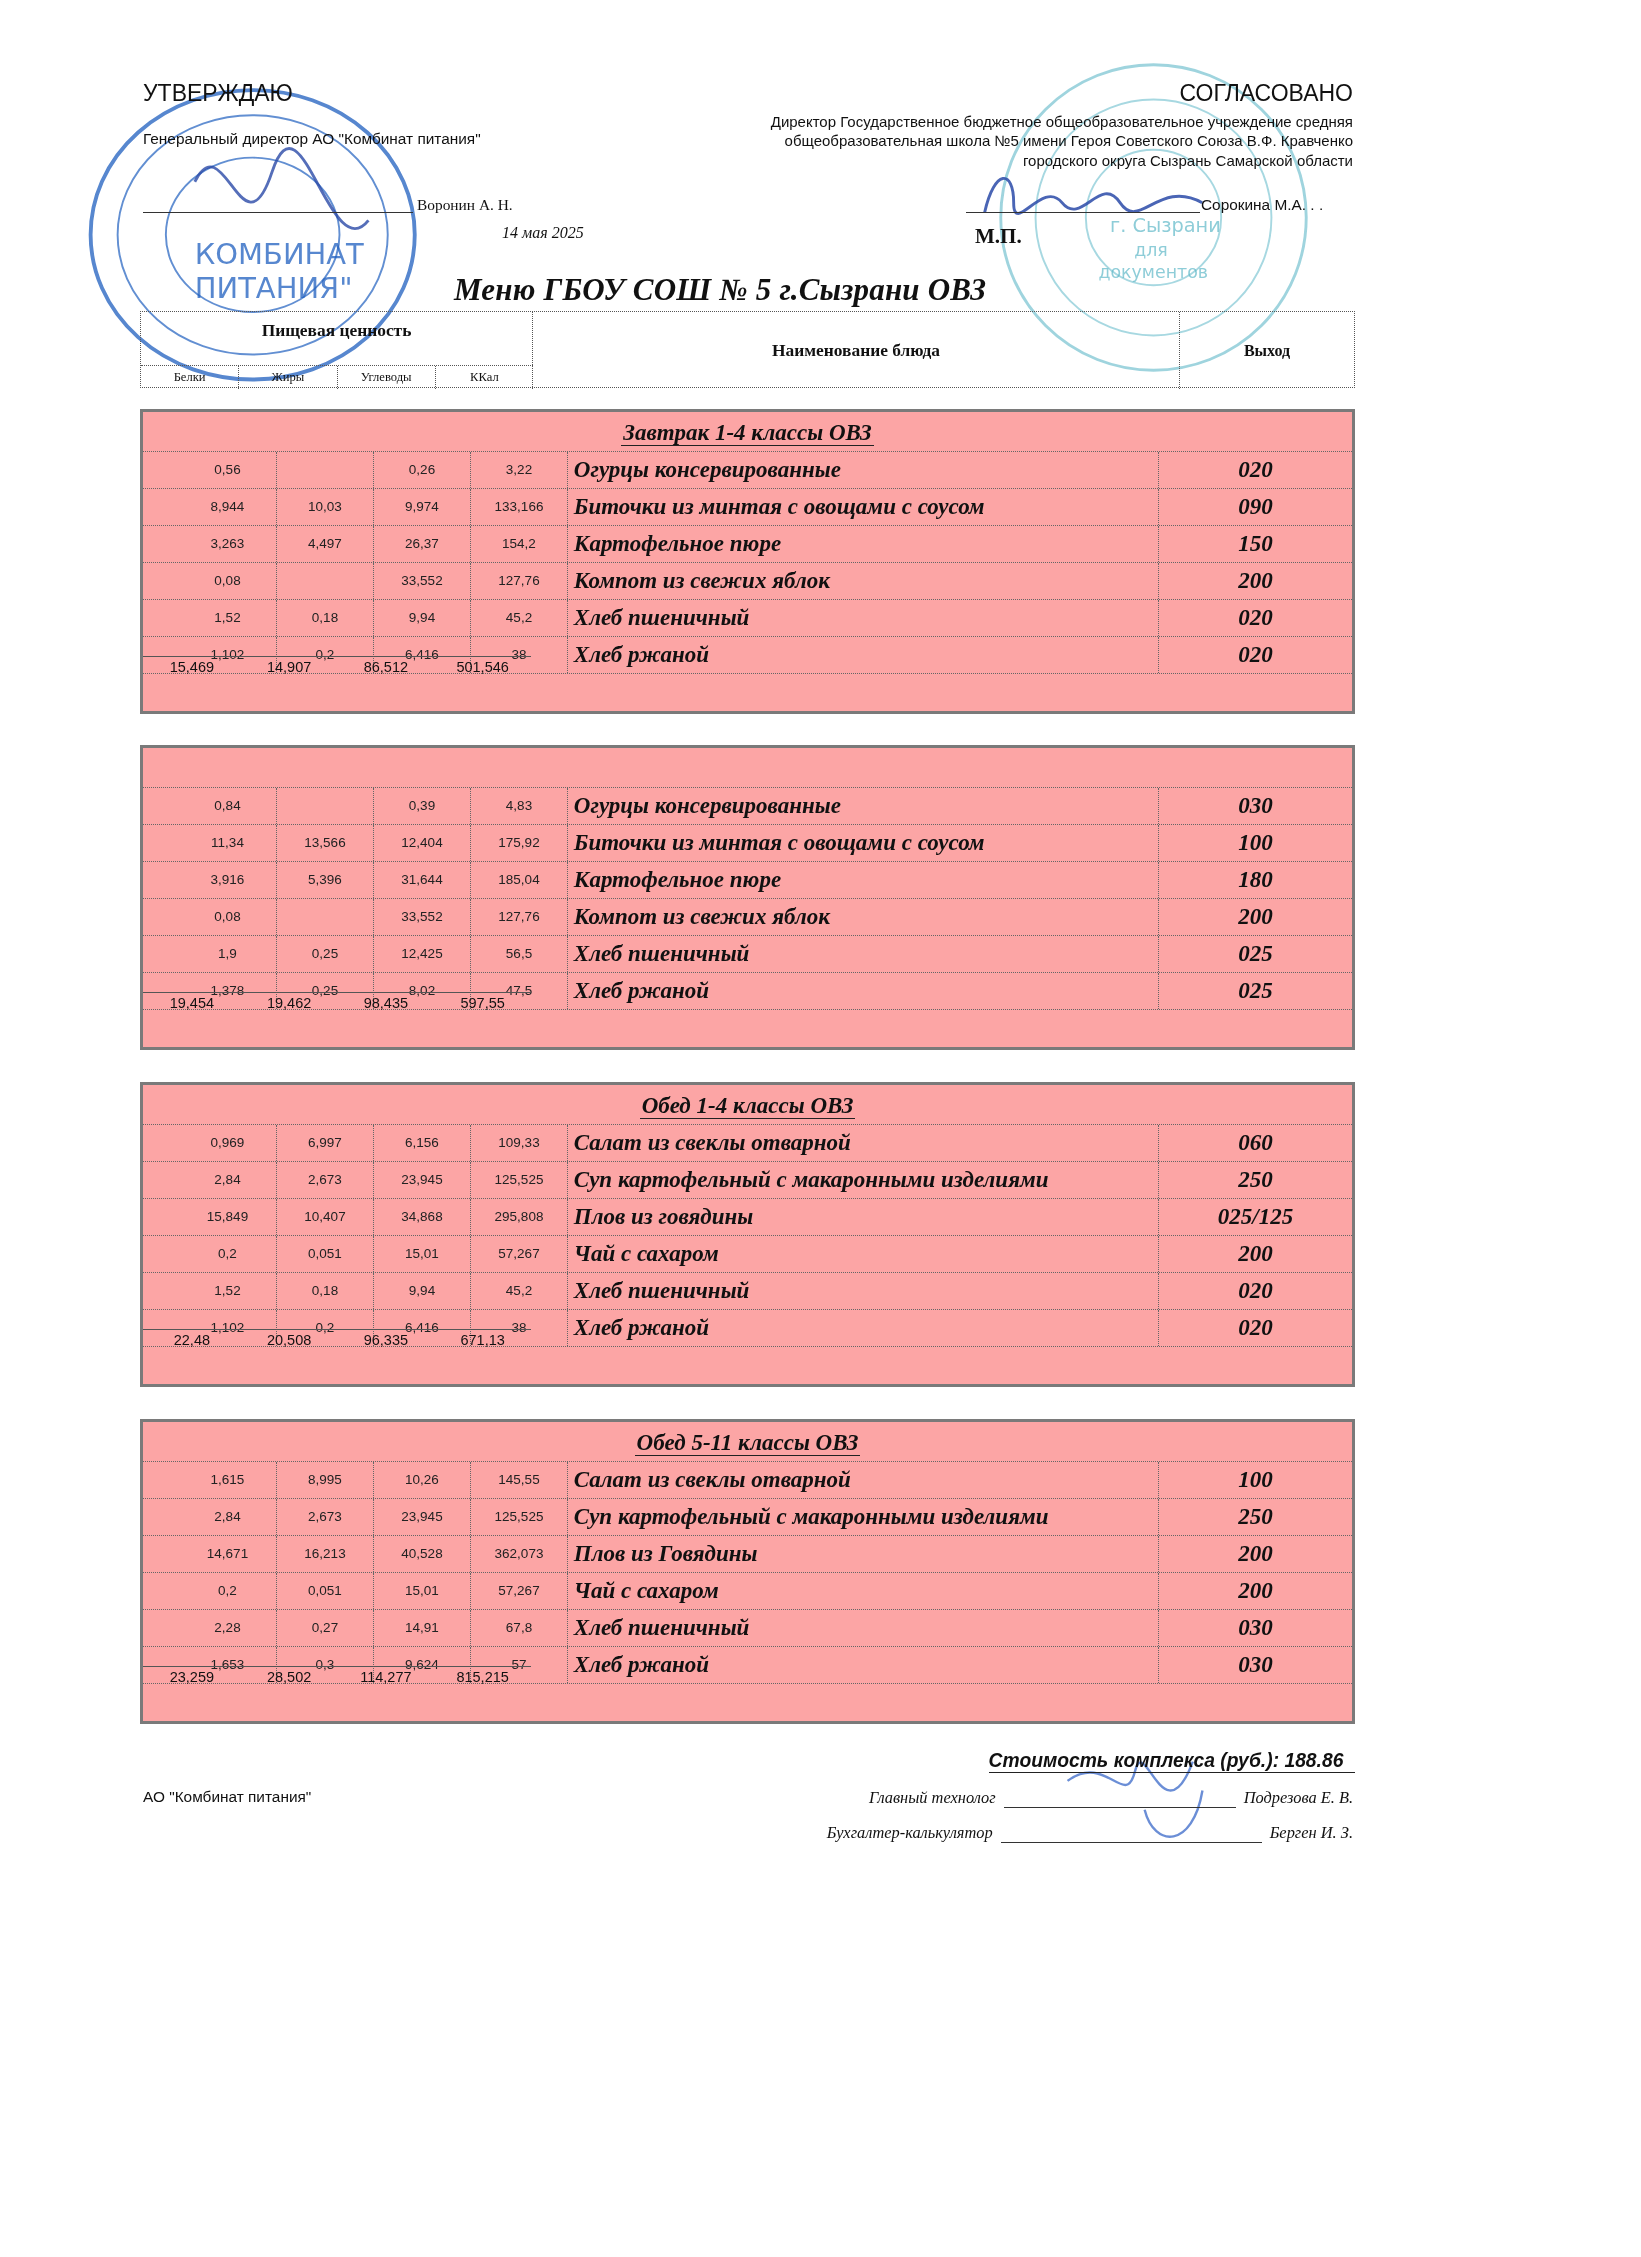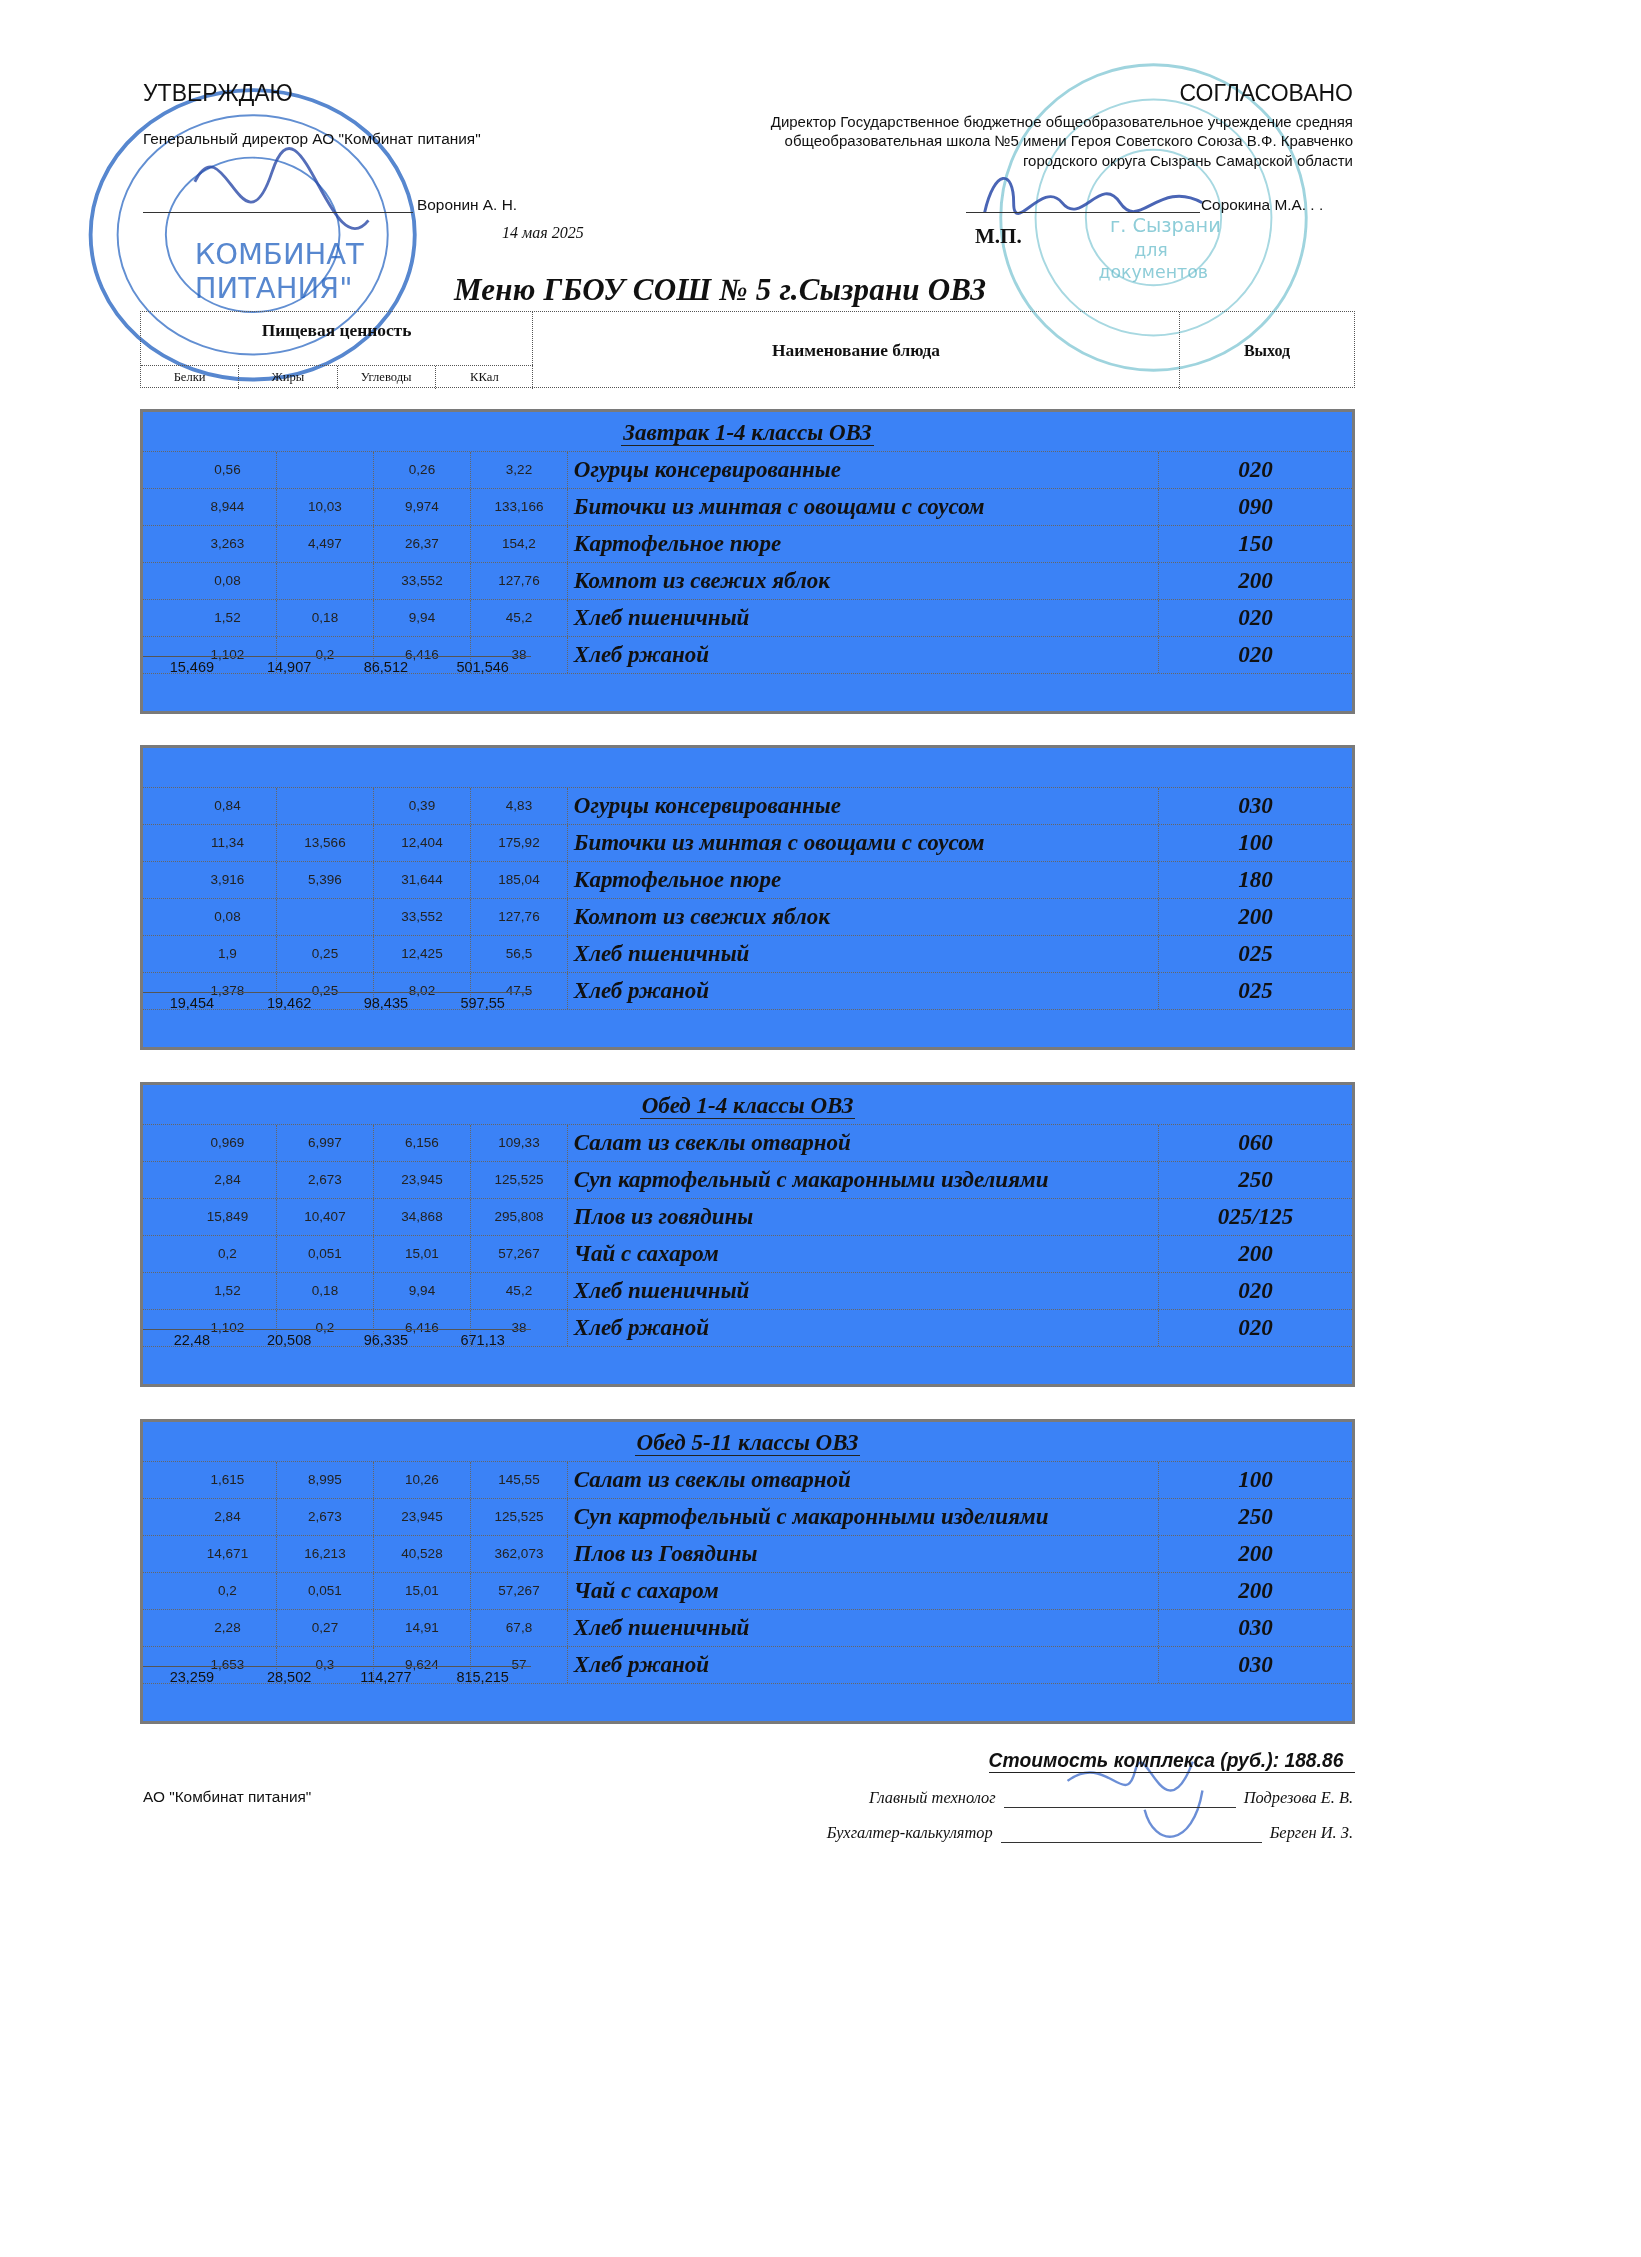--- a/index.html
+++ b/index.html
@@ -5,21 +5,21 @@
   html, body { margin: 0; padding: 0; background: #ffffff; }
   body { width: 1641px; height: 2257px; position: relative; overflow: hidden; color: #111; }
   .abs { position: absolute; }
   .sans { font-family: "Liberation Sans", "DejaVu Sans", sans-serif; }
   .serif { font-family: "Liberation Serif", "DejaVu Serif", serif; }
 
   
   .approve-title { left: 143px; top: 80px; font-size: 23px; }
   .approve-role { left: 143px; top: 130px; font-size: 15.4px; }
   .approve-sig-line { left: 143px; top: 212px; width: 270px; border-bottom: 1.4px solid #333; }
-  .approve-name { left: 417px; top: 196px; font-size: 15.4px; }
+  .approve-name { left: 417px; top: 196px; font-size: 15.4px; font-family: Liberation Serif, serif; }
   .approve-date { left: 502px; top: 224px; font-size: 16px; font-style: italic; }
 
   
   .agree-title { right: 288px; top: 80px; font-size: 23px; text-align: right; }
   .agree-role { right: 288px; top: 112px; width: 676px; font-size: 15px; line-height: 19.3px; text-align: right; }
   .agree-sig-line { left: 966px; top: 212px; width: 234px; border-bottom: 1.4px solid #333; }
   .agree-name { left: 1201px; top: 196px; font-size: 15.4px; }
   .agree-mp { left: 975px; top: 224px; font-size: 21px; font-weight: bold; }
 
   .doc-title { left: 454px; top: 272px; font-size: 31px; font-style: italic; font-weight: bold; letter-spacing: 0.2px; }
@@ -28,21 +28,21 @@
   .col-header { left: 140px; top: 311px; width: 1215px; height: 77px; border: 1px dotted #555; box-sizing: border-box; }
   .col-header .nutri { position: absolute; left: 0; top: 0; width: 392px; height: 77px; border-right: 1px dotted #555; box-sizing: border-box; }
   .col-header .nutri-title { position: absolute; left: 0; right: 0; top: 7.7px; text-align: center; font-size: 17.4px; font-weight: bold; }
   .col-header .subcols { position: absolute; left: 0; bottom: 0; width: 392px; height: 23px; border-top: 1px dotted #555; display: flex; }
   .col-header .subcols span { flex: 1; text-align: center; font-size: 12.6px; line-height: 23px; border-right: 1px dotted #555; }
   .col-header .subcols span:last-child { border-right: none; }
   .col-header .dish { position: absolute; left: 392px; top: 0; width: 647px; height: 77px; border-right: 1px dotted #555; box-sizing: border-box; text-align: center; line-height: 77px; font-size: 17.4px; font-weight: bold; }
   .col-header .out { position: absolute; left: 1039px; top: 0; right: 0; height: 77px; text-align: center; line-height: 77px; font-size: 16px; font-weight: bold; }
 
   
-  .meal { left: 140px; width: 1215px; height: 305px; border: 3.9px solid #7a7a7a; box-sizing: border-box; background: #3b82f6; }
+  .meal { left: 140px; width: 1215px; height: 305px; border: 3.9px solid #7a7a7a; box-sizing: border-box; background: #fca5a5; }
   .meal-title { position: absolute; left: 0; right: 0; top: 7.7px; text-align: center; font-size: 23px; font-style: italic; font-weight: bold; }
   .meal-title span { border-bottom: 1.9px solid #222; padding: 0 1.9px; }
   .rows { position: absolute; left: 0; right: 0; top: 39px; }
   .row { display: flex; height: 36px; border-top: 1px dotted #666; align-items: center; }
   .row:last-child { border-bottom: 1px dotted #666; }
   .cell-num { width: 97px; text-align: center; font-size: 13.5px; border-right: 1px dotted #666; height: 36px; line-height: 36px; box-sizing: border-box; color: #222; }
   .cell-num:nth-child(1) { width: 98px; margin-left: 36px; }
   .cell-name { width: 591px; padding-left: 5.8px; font-size: 23px; font-style: italic; font-weight: bold; height: 36px; line-height: 36px; border-right: 1px dotted #666; box-sizing: border-box; white-space: nowrap; overflow: hidden; }
   .cell-out { flex: 1; text-align: center; font-size: 23px; font-style: italic; font-weight: bold; height: 36px; line-height: 36px; }
   .totals { position: absolute; left: 0; top: 244px; display: flex; border-top: 1.9px solid #555; width: 388px; }

